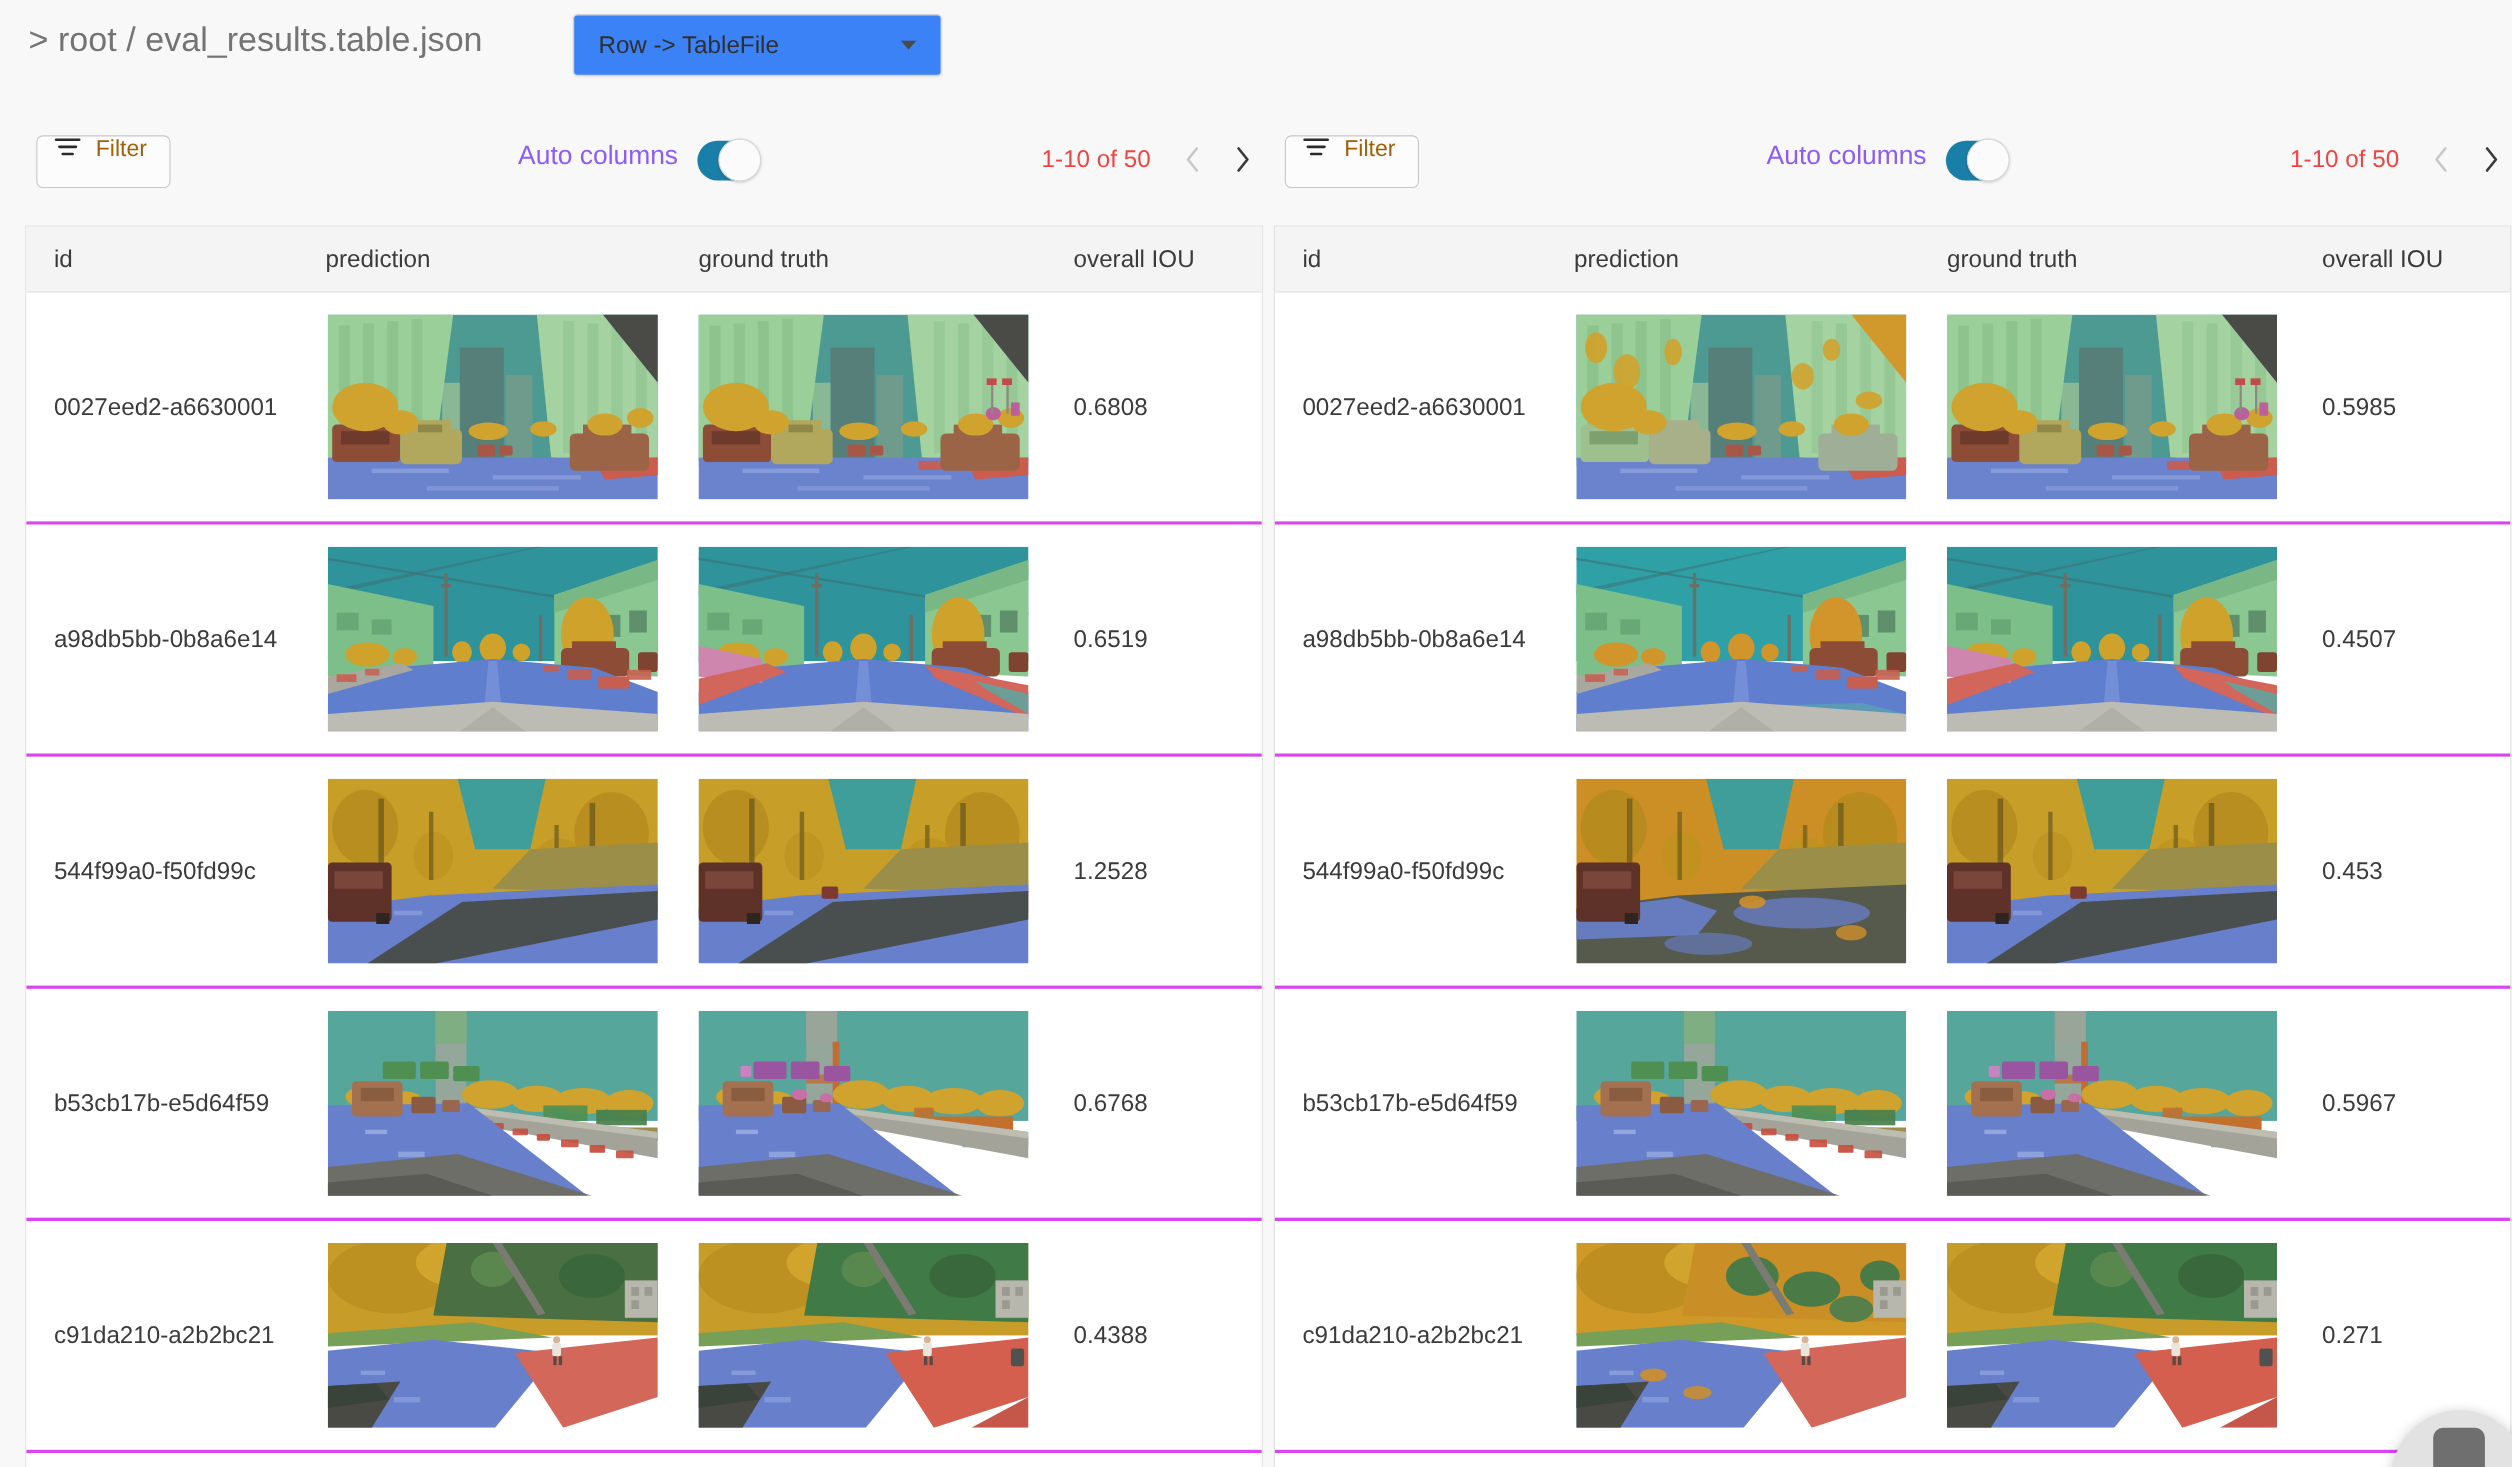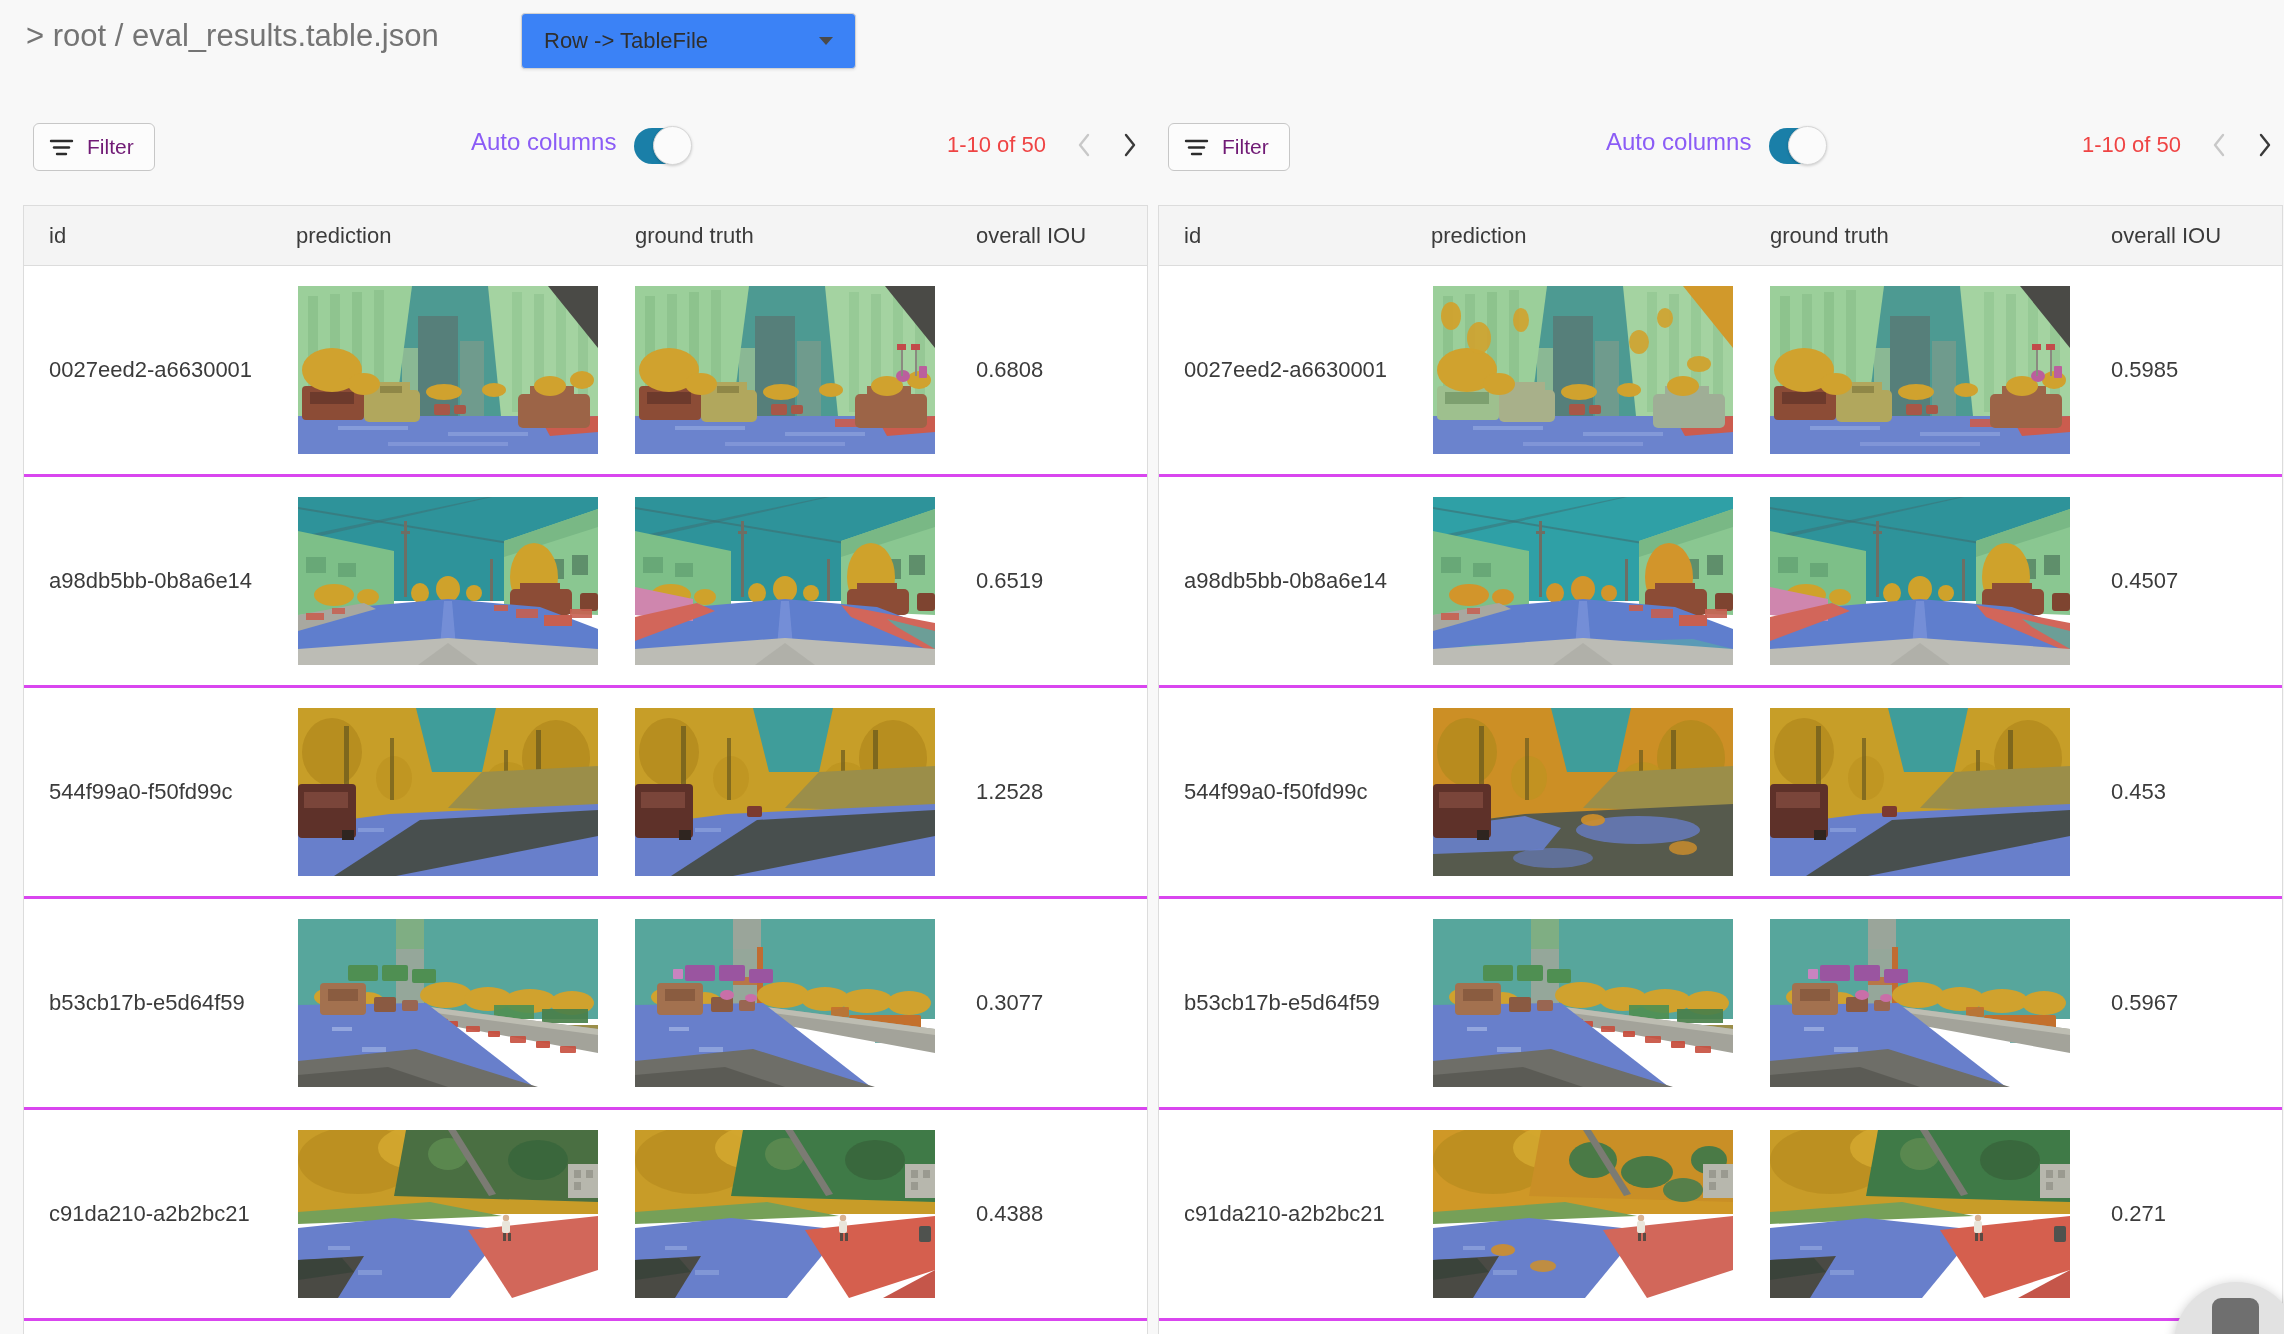--- a/index.html
+++ b/index.html
@@ -17,21 +17,21 @@
            border-top:8px solid #4a4a4a; }
 
   
   .panel { position:absolute; top:123px; width:1125px; height:1211px; }
   .panel.left  { left:23px; }
   .panel.right { left:1158px; }
 
   .controls { position:relative; height:82px; }
   .filter-btn { position:absolute; left:10px; top:0; height:48px; padding:0 20px 0 15px;
                 background:#fcfcfc; border:1px solid #c7c7c7; border-radius:6px;
-                display:flex; align-items:center; gap:13px; font-size:21px; color:#701a75; cursor:pointer; }
+                display:flex; align-items:flex-start; gap:13px; font-size:21px; color:#a16207; cursor:pointer; }
   .filter-ico line { stroke:#2b2b2b; stroke-width:2.4; stroke-linecap:round; }
   .autocol { position:absolute; left:448px; top:5px; display:flex; align-items:flex-start; gap:18px;
              font-size:24px; color:#8b5cf6; }
   .toggle { position:relative; width:54px; height:36px; border-radius:18px; background:#c9c9c9; cursor:pointer; }
   .toggle.on { background:#1a7fa8; }
   .knob { position:absolute; top:-2px; right:-4px; width:39px; height:39px; border-radius:50%;
           background:#fbfbfb; border:1px solid #d6d6d6; box-shadow:0 1px 3px rgba(0,0,0,.18); }
   .pager { position:absolute; right:10px; top:9px; display:flex; align-items:center; gap:30px;
            font-size:22px; color:#ef4444; }
   .chev { background:none; border:none; padding:0; cursor:pointer; display:flex; align-items:center; }
@@ -388,21 +388,21 @@
               <rect x="22" y="64" width="46" height="32" fill="#a3714f" rx="4"></rect>
               <rect x="30" y="70" width="30" height="12" fill="#8a5c40"></rect>
               <rect x="76" y="78" width="22" height="15" fill="#8a5a42" rx="2"></rect>
               <rect x="104" y="81" width="16" height="11" fill="#996652" rx="2"></rect>
               <ellipse cx="92" cy="76" rx="7" ry="5" fill="#c96fa8"></ellipse>
               <ellipse cx="116" cy="79" rx="6" ry="4" fill="#c96fa8"></ellipse>
               <polygon points="0,142 118,130 240,168 0,168" fill="#6e6e68"></polygon>
               <polygon points="0,156 90,148 150,168 0,168" fill="#5b5b55"></polygon>
             </svg>
           </div>
-        <div class="cell ciou">0.3077</div>
+        <div class="cell ciou">0.6768</div>
       </div>
       <div class="trow">
         <div class="cell cid">c91da210-a2b2bc21</div>
         <div class="cell cimg">
           <svg class="thumb" viewBox="0 0 300 168" preserveAspectRatio="none">
               <rect x="0" y="0" width="300" height="84" fill="#c89c28"></rect>
               <ellipse cx="60" cy="30" rx="60" ry="34" fill="#b68c1e" opacity="0.7"></ellipse>
               <ellipse cx="120" cy="18" rx="40" ry="22" fill="#d3a72f" opacity="0.9"></ellipse>
               <polygon points="108,0 300,0 300,72 96,66" fill="#4a6f42"></polygon>
               <ellipse cx="150" cy="24" rx="20" ry="16" fill="#5c8a50" opacity="0.9"></ellipse>

